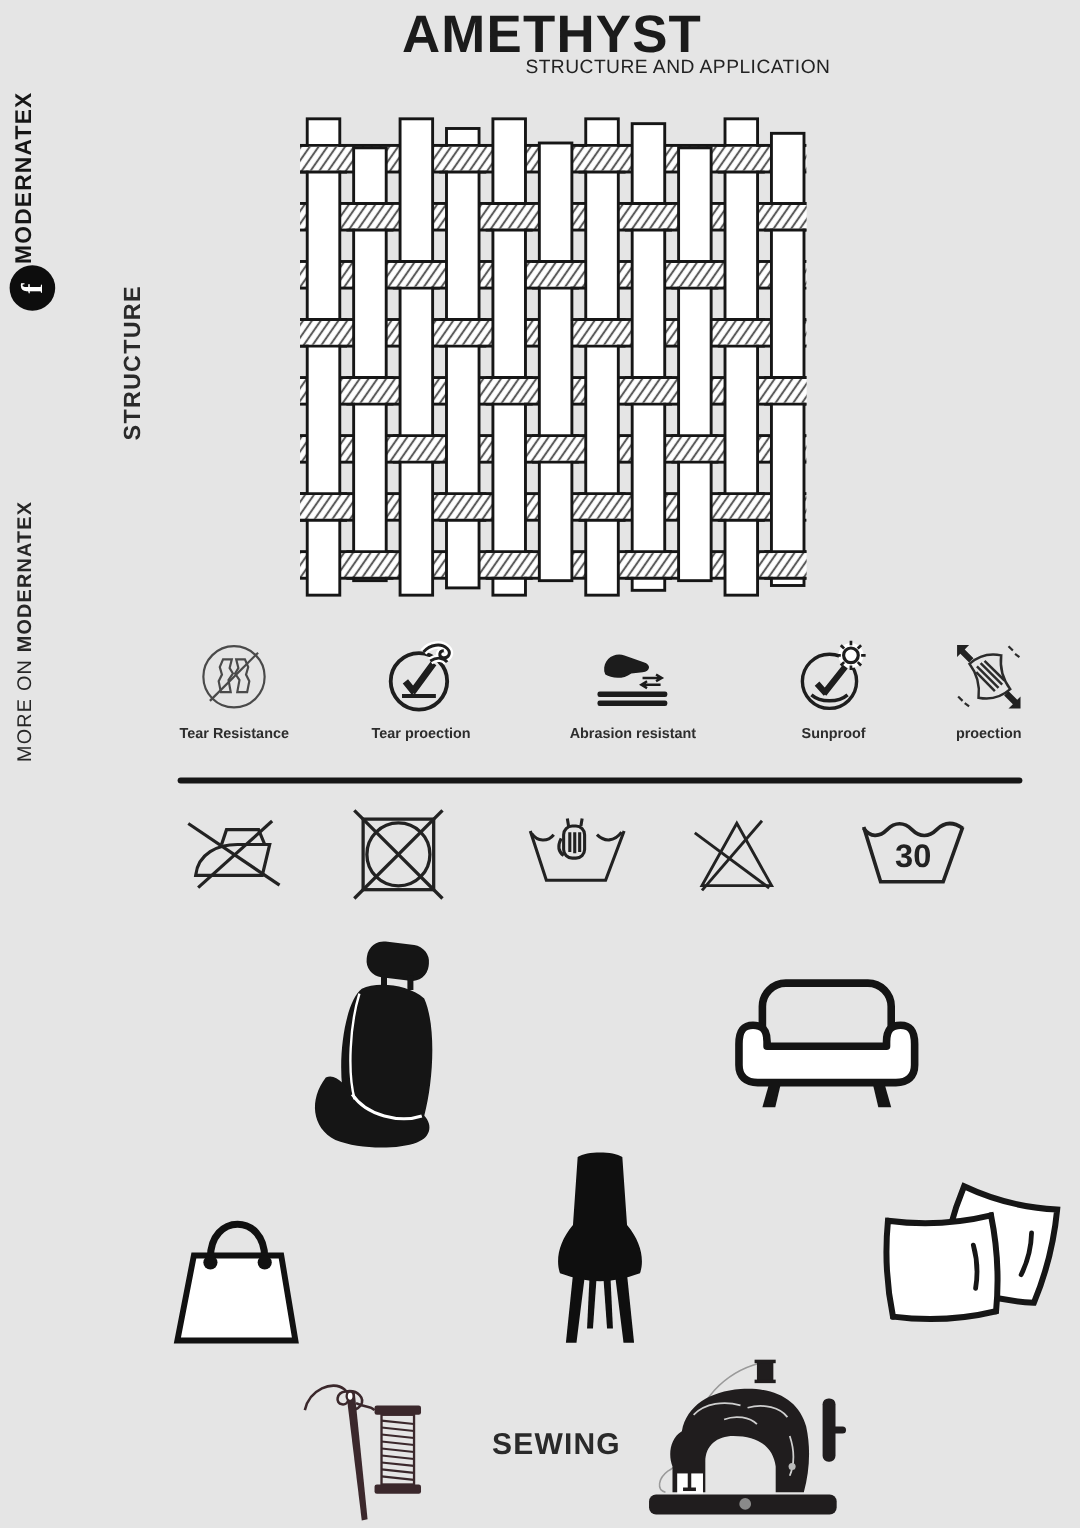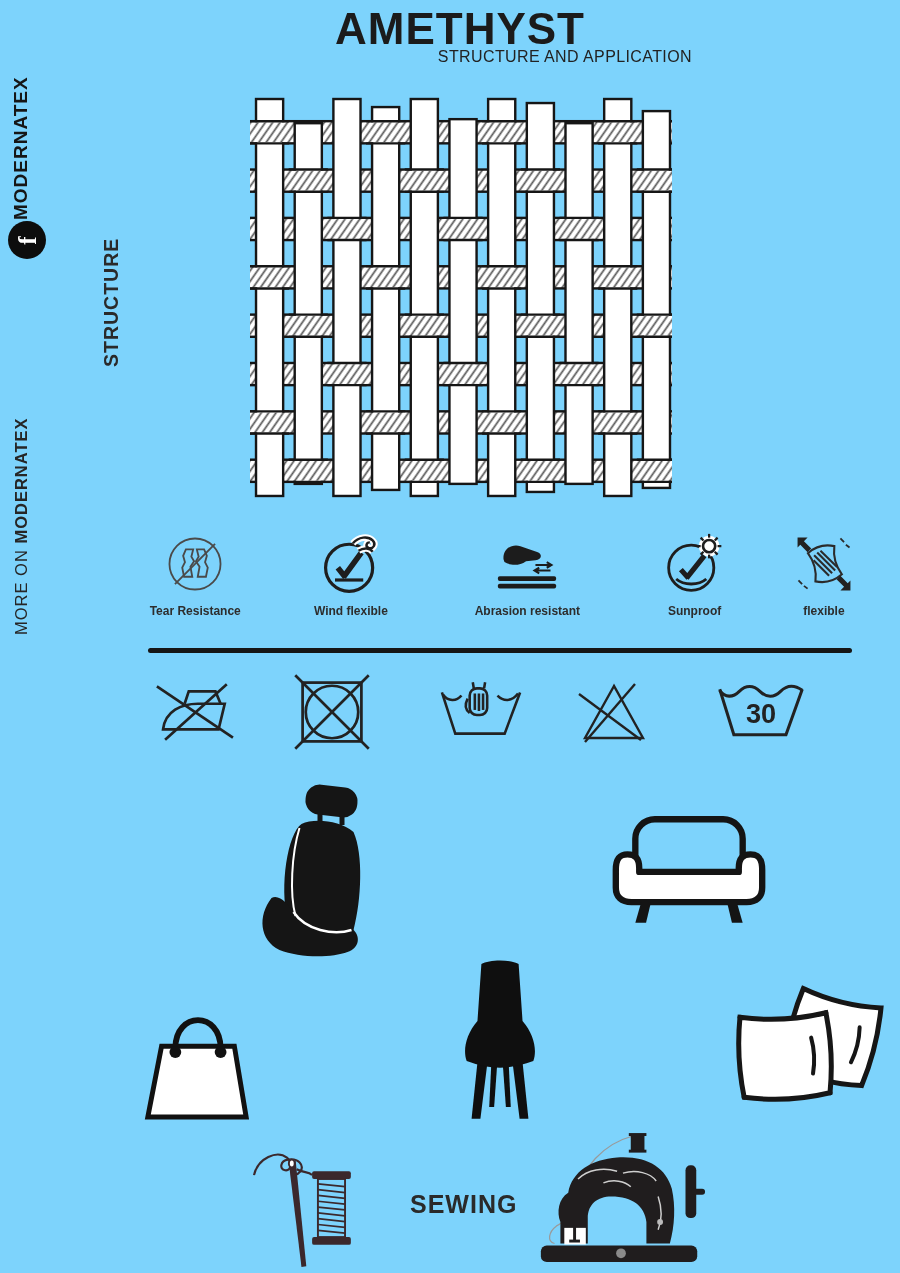--- a/index.html
+++ b/index.html
@@ -1,16 +1,16 @@
 <!DOCTYPE html>
 <html><head>
 <meta charset="utf-8">
 <style>
   html,body{margin:0;padding:0;background:#fff;}
-  .page{position:relative;width:900px;height:1273px;margin:0 auto;background:#7dd3fc;overflow:hidden;
+  .page{position:relative;width:900px;height:1273px;margin:0 auto;background:#e5e5e5;overflow:hidden;
         font-family:"Liberation Sans",sans-serif;color:#1c1c1c;}
   .abs{position:absolute;}
 
   
   .title{left:250px;top:4px;width:420px;text-align:center;font-size:44px;font-weight:700;
          letter-spacing:1px;color:#1b1b1b;}
   .subtitle{left:250px;top:48px;width:442px;text-align:right;font-size:16px;font-weight:400;
             letter-spacing:.4px;color:#222;}
 
   
@@ -196,21 +196,21 @@
         <svg width="64" height="64" viewBox="0 0 68 68" fill="none">
           <circle cx="32" cy="38" r="25" stroke="#1e1e1e" stroke-width="3.4"></circle>
           <path d="M17 51 H47" stroke="#1e1e1e" stroke-width="3.4"></path>
           <path d="M20 38 L28 48 M26 48 L45 22" stroke="#1e1e1e" stroke-width="6"></path>
           <path d="M36 12 C42 5 52 4 57 9 C61 13 58 18 53 17 C49 16 50 11 54 11" stroke="#fff" stroke-width="7"></path>
           <path d="M42 20 C48 16 54 17 57 21" stroke="#fff" stroke-width="7"></path>
           <path d="M36 12 C42 5 52 4 57 9 C61 13 58 18 53 17 C49 16 50 11 54 11" stroke="#1e1e1e" stroke-width="2.6"></path>
           <path d="M42 20 C48 16 54 17 57 21" stroke="#1e1e1e" stroke-width="2.6"></path>
         </svg>
       </div>
-      <div class="lbl">Wind flexible</div>
+      <div class="lbl">Tear proection</div>
     </div>
 
     <div class="prop" style="width:160px">
       <div class="ic">
         <svg width="74" height="62" viewBox="0 0 78 66">
           <path d="M14 28 C13 17 23 11 32 14 L49 20 C56 22 55 28 48 29 L38 30 C30 36 20 34 15 31 Z" fill="#1c1c1c"></path>
           <path d="M48 34 H64 M60 31 L65 34 L60 37" stroke="#1c1c1c" stroke-width="2.2" fill="none"></path>
           <path d="M64 40 H48 M52 37 L47 40 L52 43" stroke="#1c1c1c" stroke-width="2.2" fill="none"></path>
           <rect x="8" y="46" width="62" height="5" rx="2" fill="#1c1c1c"></rect>
           <rect x="8" y="54" width="62" height="5" rx="2" fill="#1c1c1c"></rect>
@@ -256,21 +256,21 @@
           <polygon points="5,5 16,5 12,9 20,17 16,21 8,13 5,16" fill="#222"></polygon>
           <polygon points="63,63 52,63 56,59 48,51 52,47 60,55 63,52" fill="#222"></polygon>
           <g stroke="#2b2b2b" stroke-width="2">
             <line x1="52" y1="6" x2="56" y2="10"></line>
               <line x1="58" y1="13" x2="62" y2="16"></line>
             <line x1="6" y1="52" x2="10" y2="56"></line>
               <line x1="12" y1="58" x2="16" y2="61"></line>
           </g>
         </svg>
       </div>
-      <div class="lbl">flexible</div>
+      <div class="lbl">proection</div>
     </div>
   </div>
 
   <div class="abs divider"></div>
 
   <div class="abs" style="left:150px;top:676px">
     <svg width="96" height="74" viewBox="0 0 92 72" fill="none" stroke="#222" stroke-width="2.6">
       <path d="M12 52 C14 34 30 27 46 27 H72 L66 52 Z"></path>
       <path d="M33 27 L37 15 H63 L68 27"></path>
       <line x1="6" y1="10" x2="80" y2="60"></line>

